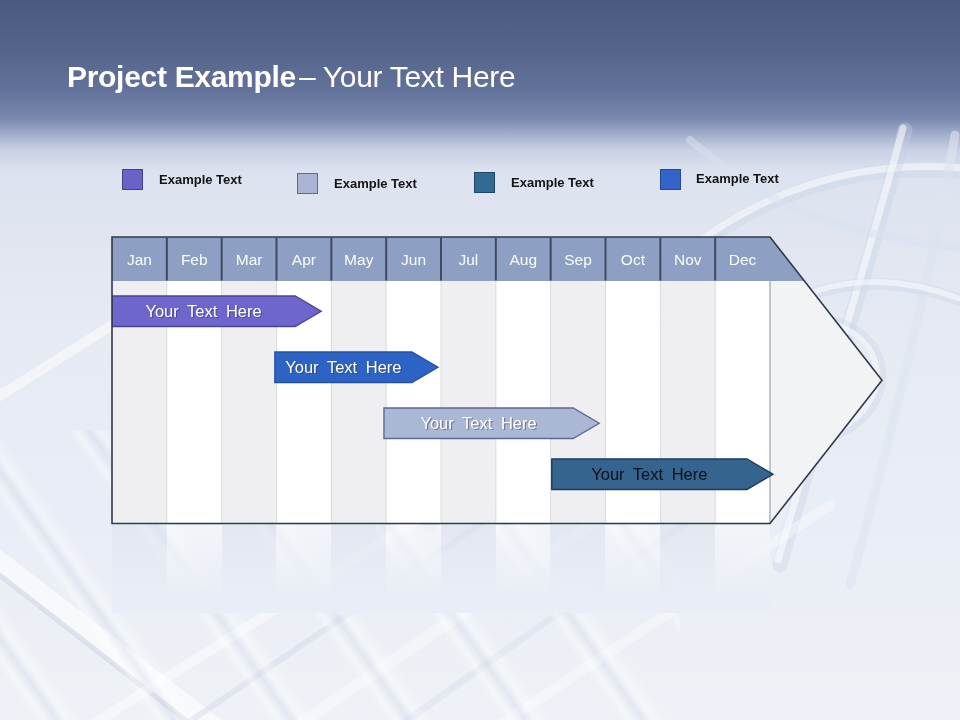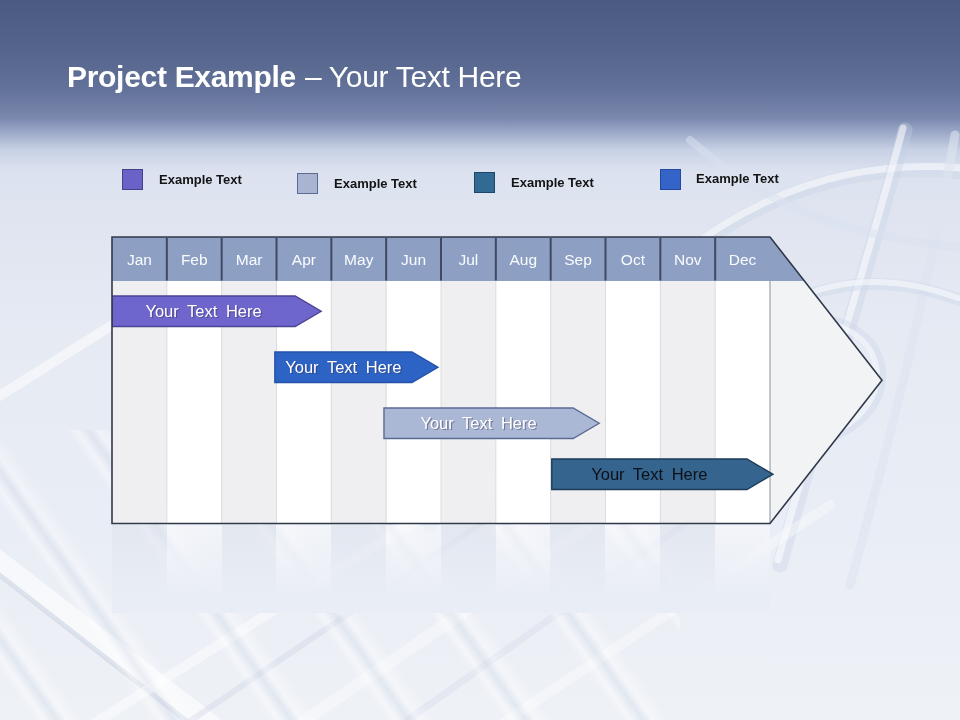--- a/index.html
+++ b/index.html
@@ -19,21 +19,21 @@
       rgba(255,255,255,0) 0px,rgba(255,255,255,0) 26px,
       rgba(255,255,255,.55) 34px,rgba(199,208,226,.38) 44px,
       rgba(255,255,255,.5) 52px,rgba(255,255,255,0) 66px,rgba(255,255,255,0) 96px);
     transform:rotate(0.001deg);opacity:.75;
   }
   .slide-title{
     position:absolute;left:67px;top:60px;z-index:4;color:#ffffff;
     font-size:30px;letter-spacing:-0.3px;white-space:nowrap;cursor:default;
   }
   .slide-title .t-bold{font-weight:700;}
-  .slide-title .t-light{font-weight:400;margin-left:9px;}
+  .slide-title .t-light{font-weight:400;margin-left:3px;}
   .legend-layer{position:absolute;left:0;top:0;width:960px;height:720px;z-index:5;margin-left:12px;}
   .legend-item{position:absolute;}
   .legend-swatch{position:absolute;width:21px;height:21px;box-sizing:border-box;border:1.5px solid;}
   .legend-label{position:absolute;font-size:13px;font-weight:700;color:#141414;white-space:nowrap;}
   .timeline-layer{position:absolute;left:0;top:0;z-index:3;}
   .reflection{
     position:absolute;left:112px;top:525px;width:658px;height:88px;z-index:2;
     background-image:
       linear-gradient(to bottom, rgba(233,237,245,0) 0%, rgba(233,237,245,1) 82%),
       repeating-linear-gradient(90deg, rgba(222,226,236,.55) 0px 54.8px, rgba(250,251,253,.55) 54.8px 109.6px);

